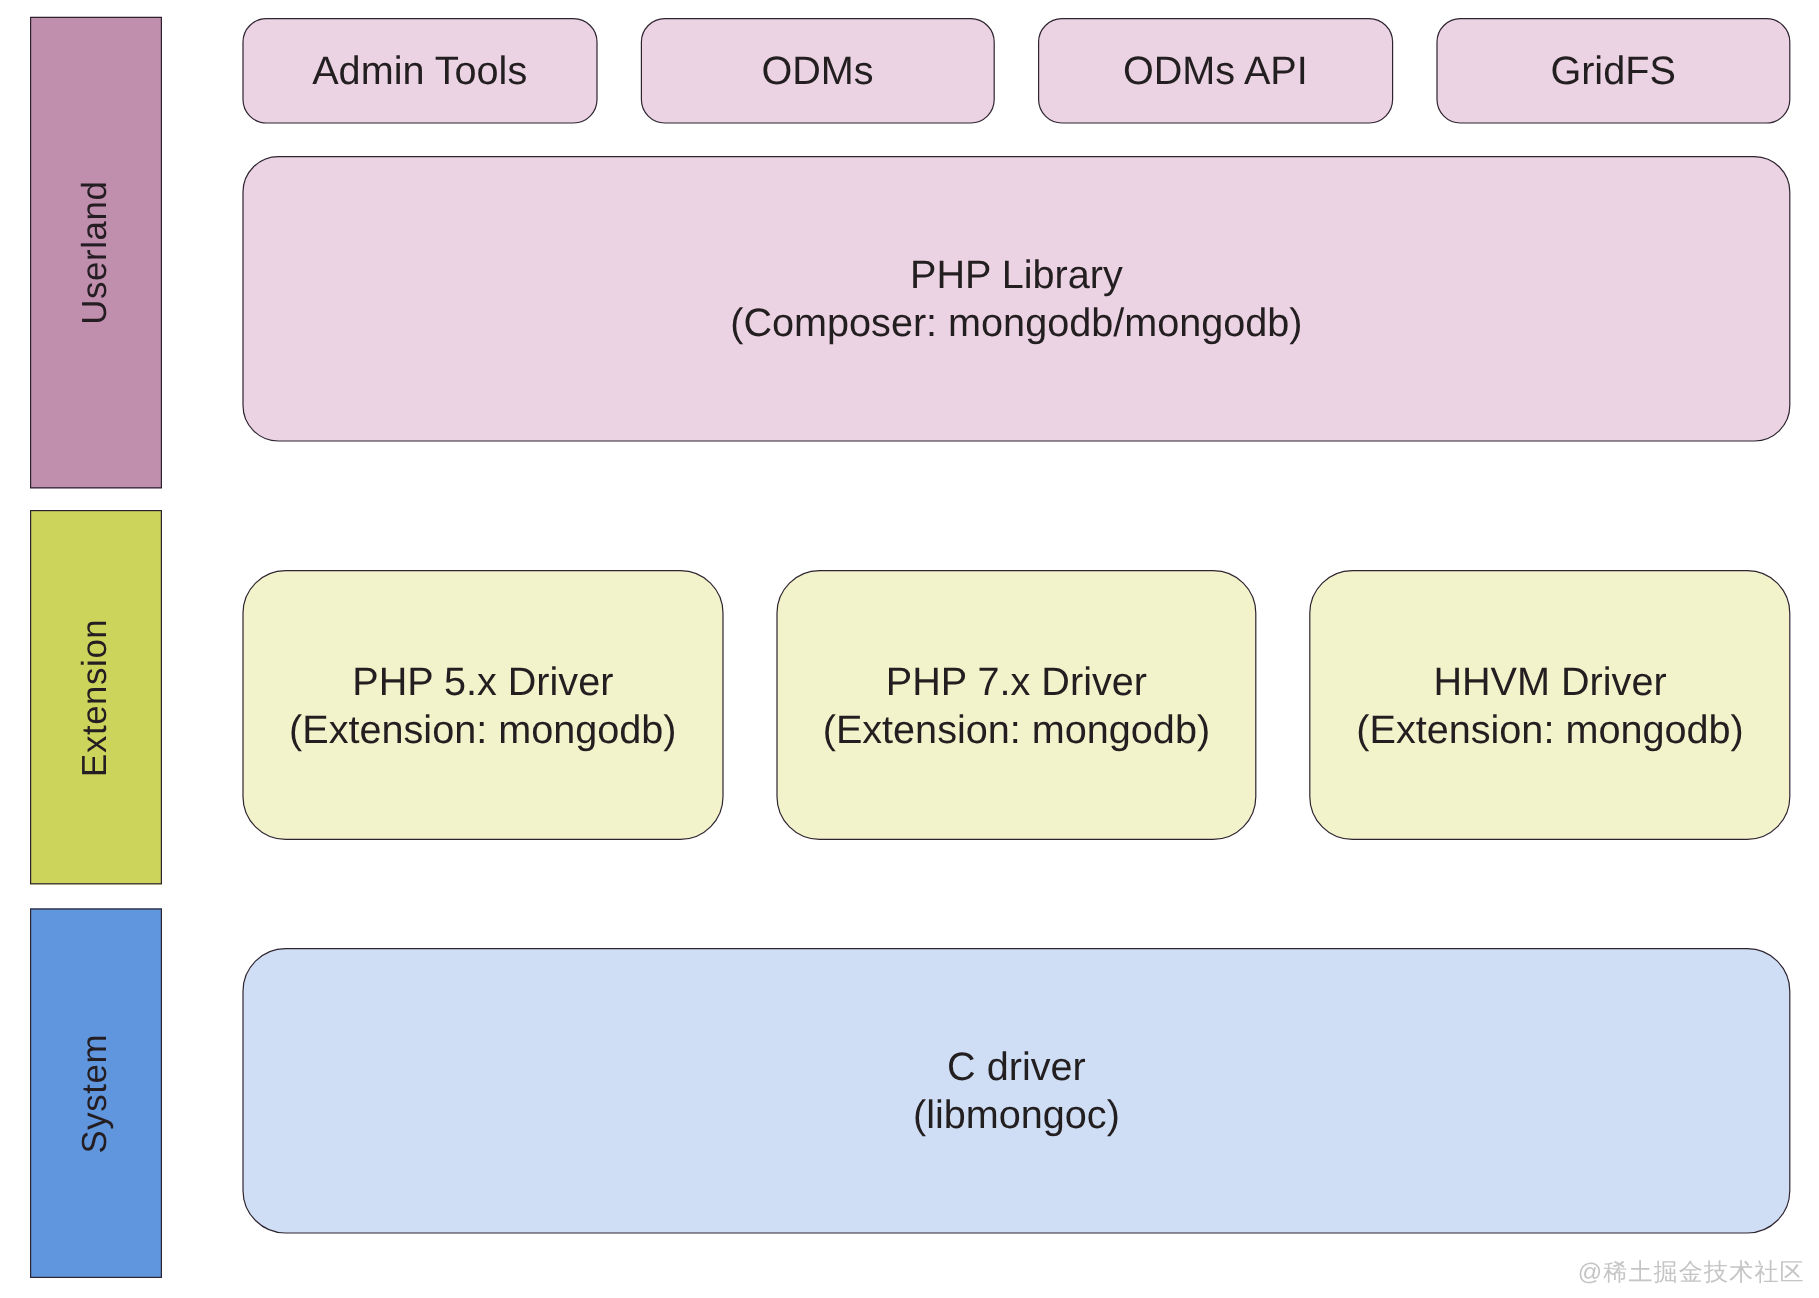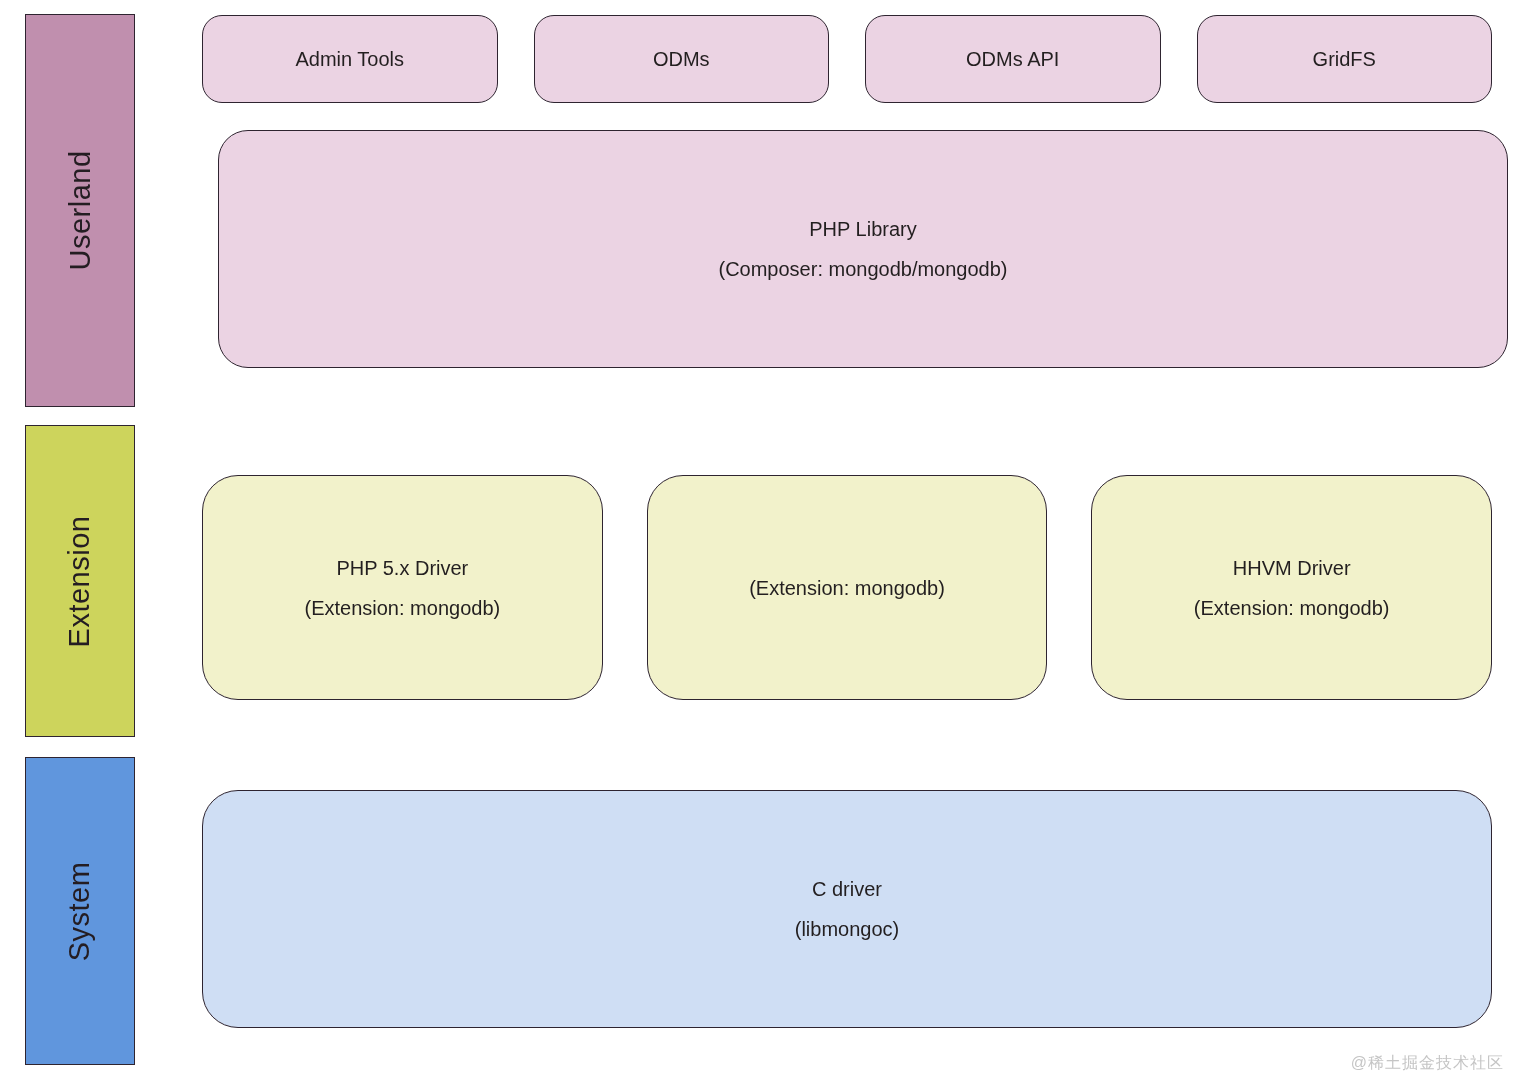--- a/index.html
+++ b/index.html
@@ -41,21 +41,21 @@
 
   
   .node {
     border: 1.5px solid var(--border, #2e2430);
     box-sizing: border-box;
     display: flex;
     flex-direction: column;
     align-items: center;
     justify-content: center;
     text-align: center;
-    font-size: 20px;
+    font-size: 33px;
     line-height: 40px;
   }
   .node .l1, .node .l2 { white-space: nowrap; }
 
   .row {
     position: absolute;
     left: 202px;
     width: 1290px;
     display: flex;
   }
@@ -68,41 +68,40 @@
   }
 
   .php-library {
     position: absolute;
     left: 202px;
     top: 130px;
     width: 1290px;
     height: 238px;
     background: var(--pink-fill, #ebd3e3);
     border-radius: 30px;
-    margin-left: 16px;
   }
 
   .ext-row { top: 458px; height: 242px; gap: 44px; }
   .ext-row .node {
     background: var(--yellow-fill, #f2f2cb);
     border-radius: 36px;
     margin-top: 17px;
   }
 
   .sys-row { top: 790px; height: 238px; }
   .sys-row .node {
     background: var(--blue-fill, #cfdef4);
     border-radius: 36px;
   }
 
   .watermark {
     position: absolute;
     right: 12px;
     bottom: 8px;
-    font-size: 16px;
+    font-size: 20px;
     color: var(--watermark, #c5c5c5);
     letter-spacing: 1px;
   }
 </style>
 </head>
 <body>
 
 <div class="canvas">
 
   <div class="layer-bar bar-userland">
@@ -134,20 +133,21 @@
     <span class="l1">PHP Library</span>
     <span class="l2">(Composer: mongodb/mongodb)</span>
   </div>
 
   <div class="row ext-row">
     <div class="node">
       <span class="l1">PHP 5.x Driver</span>
       <span class="l2">(Extension: mongodb)</span>
     </div>
     <div class="node">
+      <span class="l1">PHP 7.x Driver</span>
       <span class="l2">(Extension: mongodb)</span>
     </div>
     <div class="node">
       <span class="l1">HHVM Driver</span>
       <span class="l2">(Extension: mongodb)</span>
     </div>
   </div>
 
   <div class="row sys-row">
     <div class="node">

